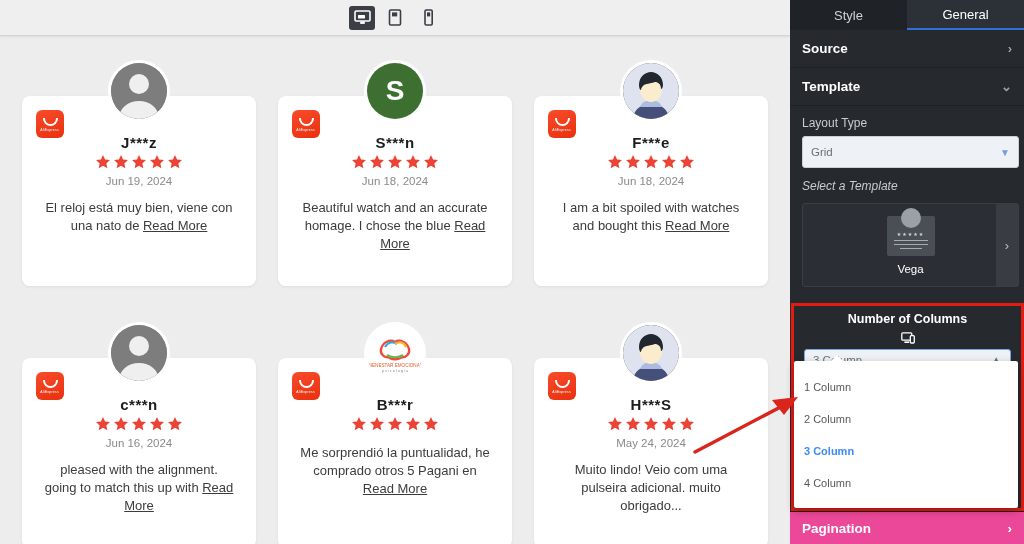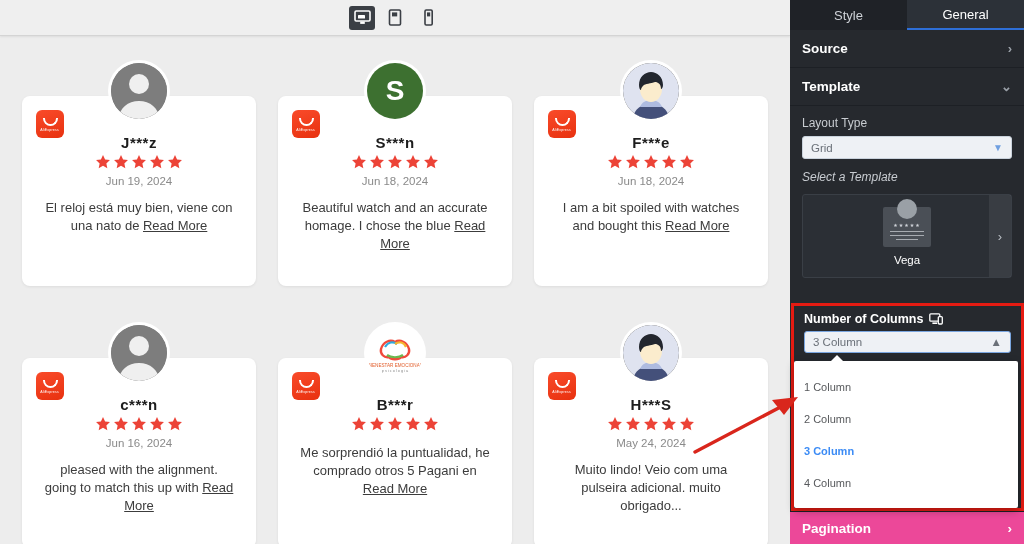--- a/index.html
+++ b/index.html
@@ -98,24 +98,24 @@
   }
   .tab.active {
     background: #2c3138; color: #ffffff; border-bottom: 2px solid #2e6fd8;
   }
   .row {
     height: 38px; display: flex; align-items: center; justify-content: space-between;
     padding: 0 12px; font-size: 13.5px; font-weight: 700; color: #ffffff;
     border-bottom: 1px solid #1d2025; cursor: pointer; gap: 36px;
   }
   .row .chev { color: #9aa0a8; font-size: 13px; }
-  .section { padding: 10px 12px 6px 12px; }
+  .section { padding: 10px 5px 6px 12px; }
   .lbl-sm { font-size: 12px; color: #c8ccd1; margin-bottom: 6px; }
   .select {
-    height: 23px; background: #eef1f5; border: 1px solid #c9d2dc; border-radius: 3px;
+    height: 32px; background: #eef1f5; border: 1px solid #c9d2dc; border-radius: 3px;
     display: flex; align-items: center; justify-content: space-between;
     padding: 0 8px; font-size: 11.5px; color: #6a7078; cursor: pointer;
   }
   .select .ar { color: #6f9fe0; font-size: 10px; }
   .tpl-box {
     margin-top: 10px; height: 84px; background: #2b2f35; border: 1px solid #3a3f46;
     border-radius: 3px; position: relative; display: flex; align-items: center;
     justify-content: center; flex-direction: column;
   }
   .tpl-thumb {
@@ -141,21 +141,21 @@
   .highlight {
     position: absolute; left: 791px; top: 303px; width: 233px; height: 208px;
     border: 3px solid #e51b12; z-index: 6; pointer-events: none;
   }
   .cols-block {
     position: absolute; left: 794px; top: 306px; width: 227px;
     padding: 6px 10px 0 10px; z-index: 5;
   }
   .cols-title {
     font-size: 12.5px; font-weight: 700; color: #ffffff;
-    display: flex; align-items: center; gap: 6px; margin-bottom: 5px;
+    display: flex; align-items: center; gap: 6px; margin-bottom: 5px; flex-direction: column;
   }
   .cols-select {
     height: 22px; background: #eef1f5; border: 1px solid #7aa6e0; border-radius: 3px;
     display: flex; align-items: center; justify-content: space-between;
     padding: 0 8px; font-size: 11.5px; color: #6a7078; cursor: pointer;
   }
   .dropdown {
     position: absolute; left: 794px; top: 361px; width: 224px; height: 147px;
     background: #ffffff; border-radius: 2px; z-index: 7;
     box-shadow: 0 3px 9px rgba(0,0,0,.3); padding-top: 10px;

